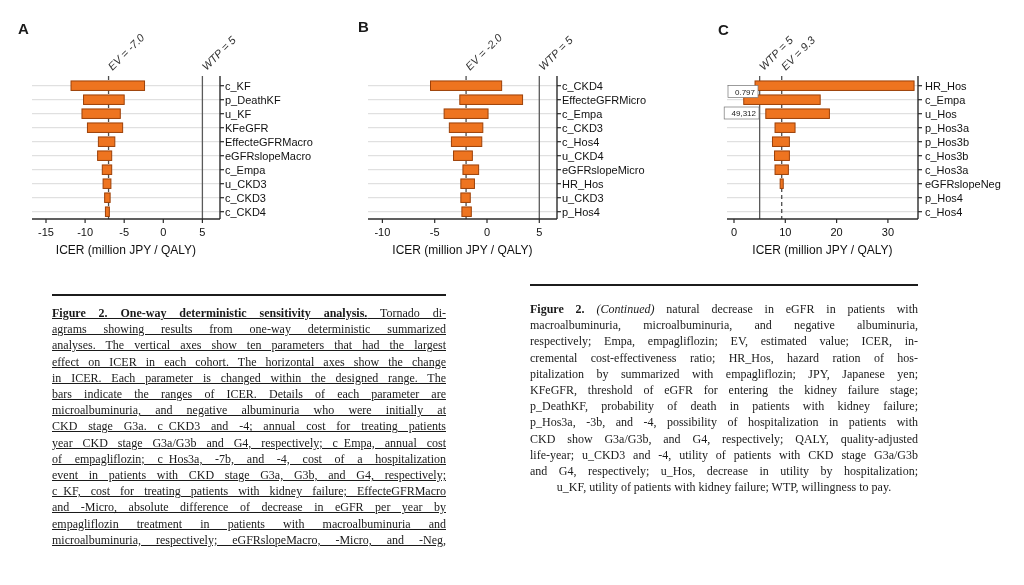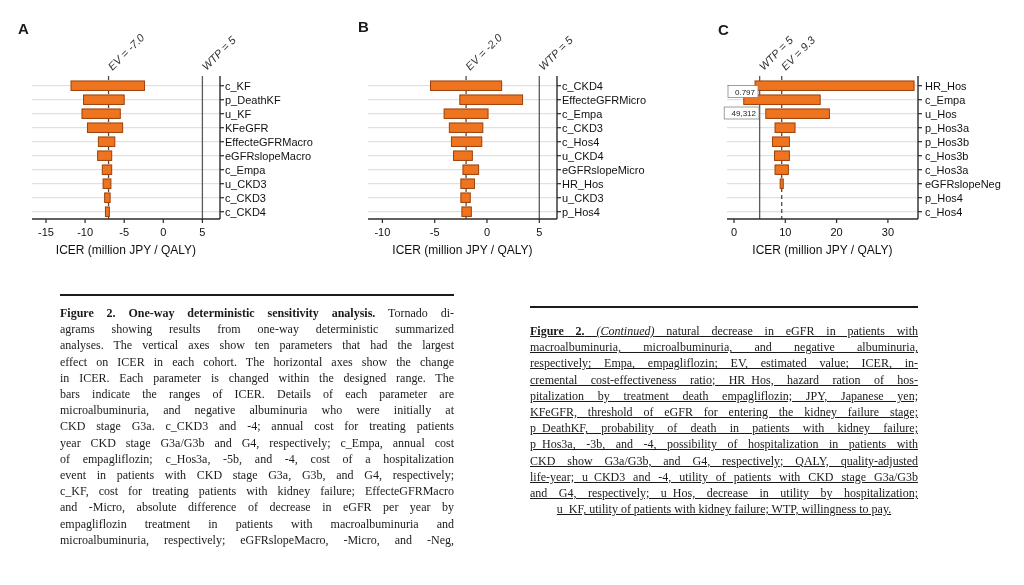--- a/index.html
+++ b/index.html
@@ -229,47 +229,47 @@
         <line x1="228" x2="232" y1="173.7" y2="173.7" class="tick"></line>
         <text x="235" y="177.7" class="catlabel" text-anchor="start">eGFRslopeNeg</text>
         <line x1="228" x2="232" y1="187.7" y2="187.7" class="tick"></line>
         <text x="235" y="191.7" class="catlabel" text-anchor="start">p_Hos4</text>
         <line x1="228" x2="232" y1="201.7" y2="201.7" class="tick"></line>
         <text x="235" y="205.7" class="catlabel" text-anchor="start">c_Hos4</text>
         <text x="132.5" y="244" class="xtitle" text-anchor="middle">ICER (million JPY / QALY)</text>
       </svg>
   </div>
 
-  <div class="caption" id="caption-left" style="left:60px;top:294px;width:394px;">
+  <div class="caption" id="caption-left" style="left:52px;top:294px;width:394px;text-decoration:underline;">
     <div class="capbody">
         <div class="cap-line"><span class="run-b">Figure 2. One-way deterministic sensitivity analysis.</span><span> Tornado di-</span></div>
         <div class="cap-line"><span>agrams showing results from one-way deterministic summarized</span></div>
         <div class="cap-line"><span>analyses. The vertical axes show ten parameters that had the largest</span></div>
         <div class="cap-line"><span>effect on ICER in each cohort. The horizontal axes show the change</span></div>
         <div class="cap-line"><span>in ICER. Each parameter is changed within the designed range. The</span></div>
         <div class="cap-line"><span>bars indicate the ranges of ICER. Details of each parameter are</span></div>
         <div class="cap-line"><span>microalbuminuria, and negative albuminuria who were initially at</span></div>
         <div class="cap-line"><span>CKD stage G3a. c_CKD3 and -4; annual cost for treating patients</span></div>
         <div class="cap-line"><span>year CKD stage G3a/G3b and G4, respectively; c_Empa, annual cost</span></div>
-        <div class="cap-line"><span>of empagliflozin; c_Hos3a, -5b, and -4, cost of a hospitalization</span></div>
+        <div class="cap-line"><span>of empagliflozin; c_Hos3a, -7b, and -4, cost of a hospitalization</span></div>
         <div class="cap-line"><span>event in patients with CKD stage G3a, G3b, and G4, respectively;</span></div>
         <div class="cap-line"><span>c_KF, cost for treating patients with kidney failure; EffecteGFRMacro</span></div>
         <div class="cap-line"><span>and -Micro, absolute difference of decrease in eGFR per year by</span></div>
         <div class="cap-line"><span>empagliflozin treatment in patients with macroalbuminuria and</span></div>
         <div class="cap-line"><span>microalbuminuria, respectively; eGFRslopeMacro, -Micro, and -Neg,</span></div>
       </div>
   </div>
 
-  <div class="caption" id="caption-right" style="left:530px;top:306px;width:388px;text-decoration:underline;">
+  <div class="caption" id="caption-right" style="left:530px;top:284px;width:388px;">
     <div class="capbody" style="margin-top:15px;">
         <div class="cap-line"><span class="run-b">Figure 2.</span><span class="run-i"> (Continued)</span><span> natural decrease in eGFR in patients with</span></div>
         <div class="cap-line"><span>macroalbuminuria, microalbuminuria, and negative albuminuria,</span></div>
         <div class="cap-line"><span>respectively; Empa, empagliflozin; EV, estimated value; ICER, in-</span></div>
         <div class="cap-line"><span>cremental cost-effectiveness ratio; HR_Hos, hazard ration of hos-</span></div>
-        <div class="cap-line"><span>pitalization by treatment death empagliflozin; JPY, Japanese yen;</span></div>
+        <div class="cap-line"><span>pitalization by summarized with empagliflozin; JPY, Japanese yen;</span></div>
         <div class="cap-line"><span>KFeGFR, threshold of eGFR for entering the kidney failure stage;</span></div>
         <div class="cap-line"><span>p_DeathKF, probability of death in patients with kidney failure;</span></div>
         <div class="cap-line"><span>p_Hos3a, -3b, and -4, possibility of hospitalization in patients with</span></div>
         <div class="cap-line"><span>CKD show G3a/G3b, and G4, respectively; QALY, quality-adjusted</span></div>
         <div class="cap-line"><span>life-year; u_CKD3 and -4, utility of patients with CKD stage G3a/G3b</span></div>
         <div class="cap-line"><span>and G4, respectively; u_Hos, decrease in utility by hospitalization;</span></div>
         <div class="cap-line lastline"><span>u_KF, utility of patients with kidney failure; WTP, willingness to pay.</span></div>
       </div>
   </div>
 

